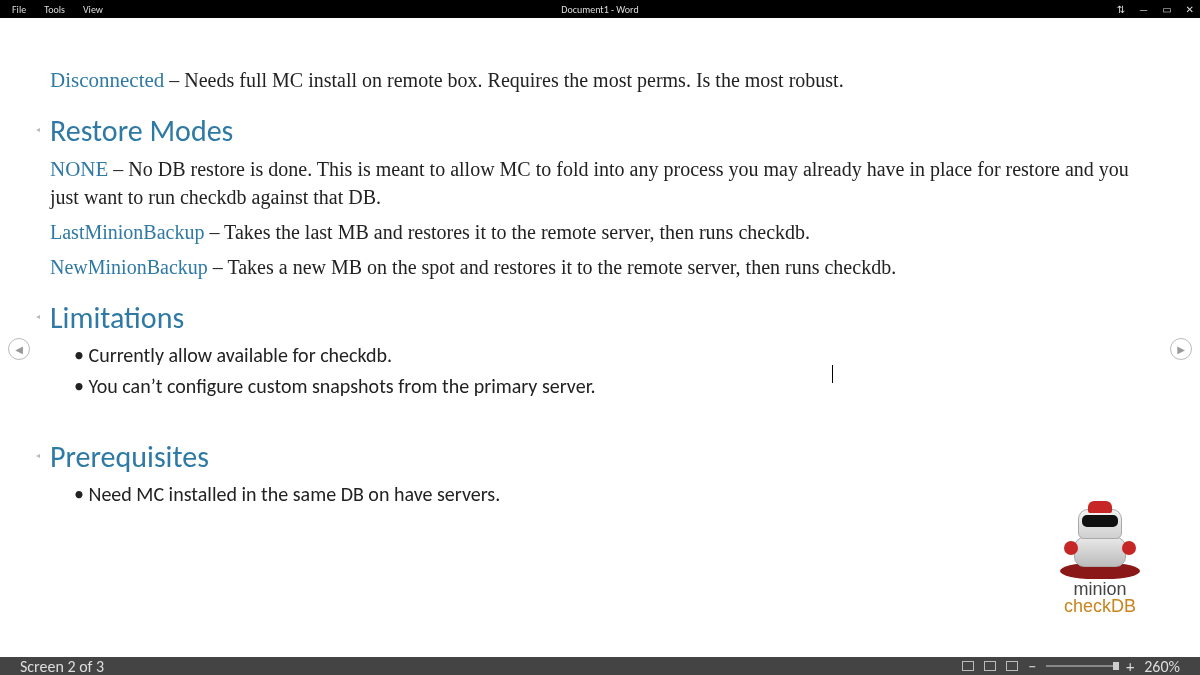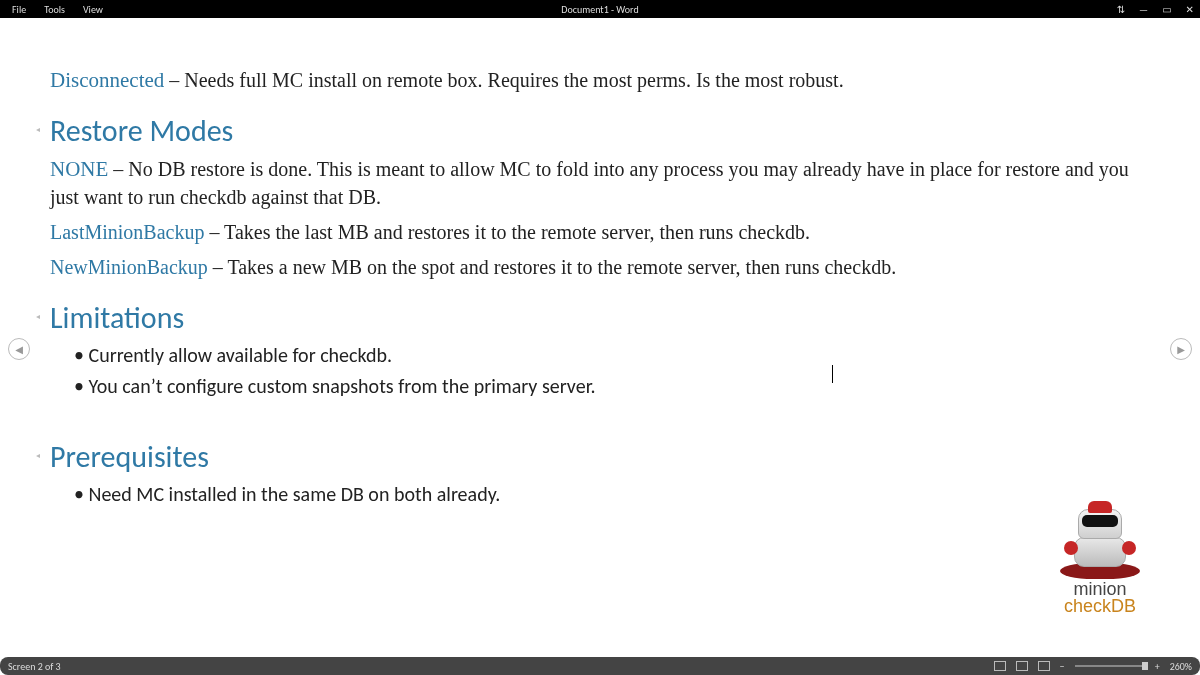--- a/index.html
+++ b/index.html
@@ -45,24 +45,23 @@
     top: 320px; background: #fff;
   }
   .nav-left { left: 8px; }
   .nav-right { right: 8px; }
   .cursor-caret {
     position: absolute; width: 1px; height: 18px; background: #000;
     left: 832px; top: 347px;
   }
   .statusbar {
     position: absolute; bottom: 0; left: 0; right: 0; height: 18px;
-    background: #444; color: #ddd; font-size: 10px;
+    background: #444; color: #ddd; font-size: 16px;
     display: flex; align-items: center; justify-content: space-between;
-    padding: 0 8px;
-    border-radius: 8px;
+    padding: 0 20px;
   }
   .statusbar .right { display: flex; align-items: center; gap: 10px; }
   .view-icn { width: 12px; height: 10px; border: 1px solid #bbb; }
   .zoom-track { width: 70px; height: 2px; background: #888; position: relative; }
   .zoom-thumb { position: absolute; right: -3px; top: -3px; width: 6px; height: 8px; background: #ccc; }
   .logo-wrap {
     position: absolute; right: 30px; bottom: 40px; width: 140px; text-align: center;
   }
   .robot {
     width: 80px; height: 70px; margin: 0 auto; position: relative;
@@ -142,21 +141,21 @@
     </p>
 
     <h2 id="limitations-heading" class="heading">Limitations</h2>
     <ul class="bullets">
       <li>Currently allow available for checkdb.</li>
       <li>You can’t configure custom snapshots from the primary server.</li>
     </ul>
 
     <h2 id="prereq-heading" class="heading">Prerequisites</h2>
     <ul class="bullets">
-      <li>Need MC installed in the same DB on both already.</li>
+      <li>Need MC installed in the same DB on have servers.</li>
     </ul>
 
   </div>
 
   <div class="cursor-caret"></div>
 
   <div class="logo-wrap">
     <div class="robot">
       <div class="base"></div>
       <div class="body"></div>

